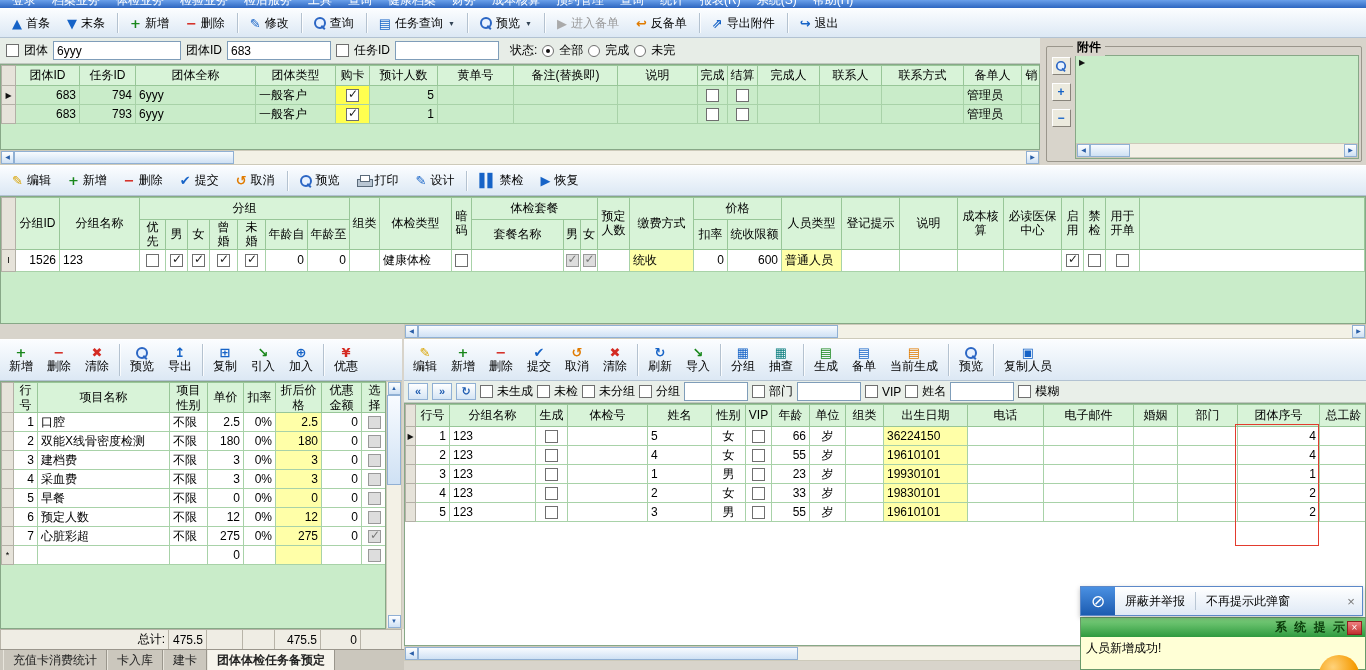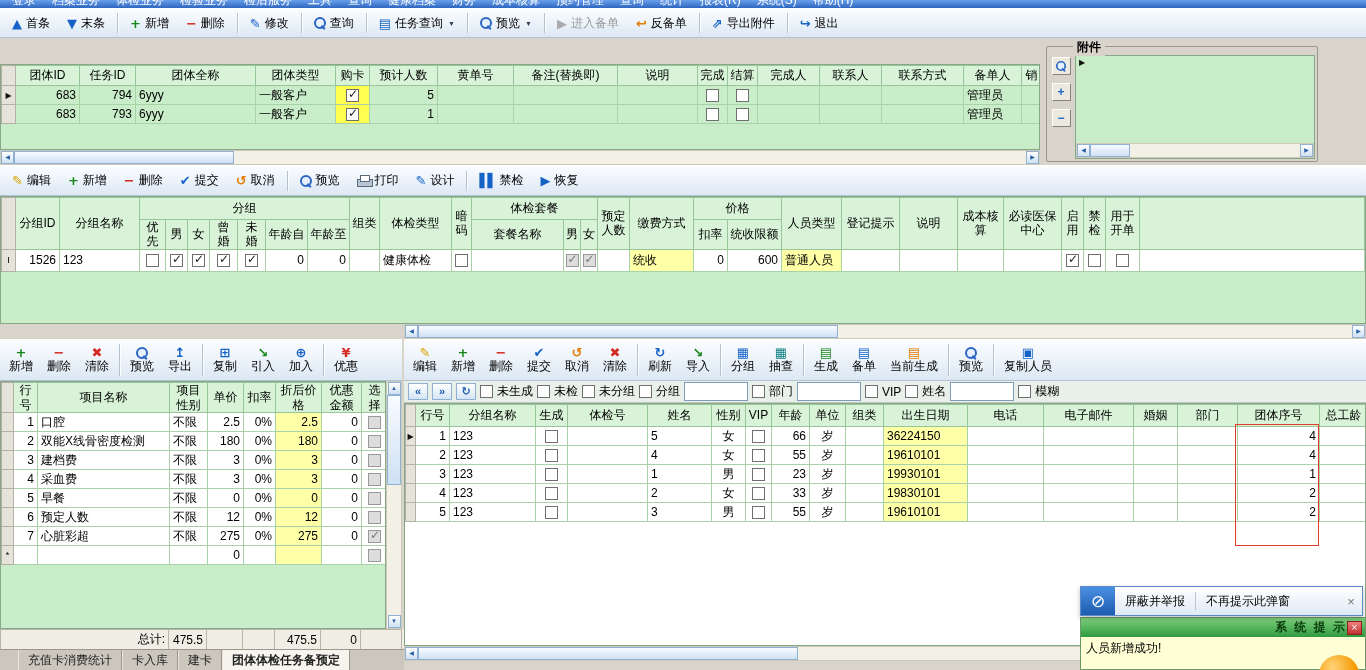--- a/index.html
+++ b/index.html
@@ -60,40 +60,40 @@
 .hscroll{position:absolute;height:15px;background:#f3f1e6;border:1px solid #cdcaba;display:flex;align-items:center}
 .hscroll.inline{position:static;width:auto;flex:none}
 .vscroll{position:absolute;width:16px;background:#f3f1e6;border:1px solid #cdcaba;display:flex;flex-direction:column;align-items:center}
 .sbtn{flex:none;width:13px;height:13px;background:linear-gradient(#fff,#cfe1f4);border:1px solid #90b0d4;color:#2a5fa8;font-size:6px;line-height:11px;text-align:center}
 .strack{flex:1;position:relative;align-self:stretch}
 .sthumb{position:absolute;background:linear-gradient(#f8fbff,#cfe1f4);border:1px solid #90b0d4}
 .hscroll .sthumb{top:0;height:13px}
 .vscroll .sthumb{left:0;width:14px}
 
 .attach-zone{left:1040px;top:38px;width:326px;height:127px;background:#d8d4cb}
-.attach{position:absolute;left:6px;top:8px;width:272px;height:116px;border:1px solid #9a968c;border-radius:2px}
+.attach{position:absolute;left:6px;top:8px;width:316px;height:116px;border:1px solid #9a968c;border-radius:2px}
 .attach-legend{position:absolute;left:26px;top:-8px;background:#d8d4cb;padding:0 4px;font-weight:bold}
 .attach-inner{display:flex;height:100%;padding:8px 2px 2px 2px;gap:2px}
 .attach-btns{width:24px;display:flex;flex-direction:column;align-items:center;gap:8px;padding-top:2px}
 .mini{width:19px;height:18px;background:#eceade;border:1px solid;border-color:#fff #87837a #87837a #fff;display:flex;align-items:center;justify-content:center;font-size:12px;font-weight:bold}
 .attach-grid{flex:1;display:flex;flex-direction:column;border:1px solid #87a887;background:#c9ecc9;overflow:hidden}
 .attach-cols{display:flex;background:#d8f3d8;flex:none}
 .attach-col{border:1px solid #98c698;border-left:none;padding:1px 2px;text-align:center;overflow:hidden;white-space:nowrap}
 .attach-col:first-child{border-left:none}
 .attach-body{flex:1;position:relative}
 .attach-body::before{content:"\25B6";position:absolute;left:3px;top:2px;font-size:8px;color:#111}
 
 .panel{position:absolute;background:#d8d4cb}
 .left-panel{left:0;top:339px;width:402px;height:331px}
 .right-panel{left:404px;top:339px;width:962px;height:331px}
 .pfilter{position:absolute;left:0;top:42px;width:962px;height:22px;display:flex;align-items:center;gap:4px;padding:0 4px;background:#e9efe9;border-bottom:1px solid #c0c8c0}
 .navbtn{width:20px;height:17px;background:linear-gradient(#fff,#d5e5f5);border:1px solid #90b0d4;color:#1d5bb0;font-weight:bold;font-size:11px;line-height:14px;text-align:center;flex:none}
 .total-row{position:absolute;left:0;top:290px;width:408px;height:20px;background:#efede4}
 .total-row td{background:#efede4!important;border-color:#b8b4a8!important}
-.tabs{position:absolute;left:0;top:310px;width:485px;height:21px;display:flex;align-items:stretch;background:#cbc7bd;border-top:1px solid #9a968c;padding-left:18px}
+.tabs{position:absolute;left:0;top:310px;width:485px;height:21px;display:flex;align-items:stretch;background:#cbc7bd;border-top:1px solid #9a968c;padding-left:3px}
 .tab{display:flex;align-items:center;padding:0 9px;border-right:1px solid #9a968c;border-left:1px solid #e8e5dc;color:#222;white-space:nowrap}
 .tab.active{background:#f6f4ec;font-weight:bold}
 .redbox{position:absolute;left:831px;top:85px;width:84px;height:122px;border:1px solid #e23b2e;z-index:10;pointer-events:none}
 
 .blocker{left:1080px;top:586px;width:283px;height:30px;display:flex;align-items:stretch;border:1px solid #5c88c8;background:linear-gradient(#fff,#dfe9f5);box-shadow:0 2px 5px rgba(0,0,0,.25);z-index:60}
 .blocker-icon{width:34px;background:linear-gradient(#4a90e2,#1c5bb0);color:#fff;font-size:17px;display:flex;align-items:center;justify-content:center;flex:none}
 .blocker-txt{display:flex;align-items:center;padding:0 10px;white-space:nowrap}
 .blocker-sep{width:1px;background:#b9c6d3;margin:5px 0}
 .blocker-close{width:22px;display:flex;align-items:center;justify-content:center;color:#777;font-size:13px;margin-left:auto}
 .systip{left:1080px;top:617px;width:286px;height:53px;border:1px solid #6a9a6a;z-index:55;background:#ffffd6}
@@ -184,20 +184,37 @@
         <span class="ic c-blue">⇗</span>
         <span>导出附件</span>
       </div>
  <div class="tsep"></div>
  <div class="tbtn">
         <span class="ic c-blue">↪</span>
         <span>退出</span>
       </div>
 </div>
 
+<div class="abs filterbar">
+ <span class="cb"></span>
+ <span class="lbl">团体</span>
+ <input class="ti" style="width: 128px;" value="6yyy">
+ <span class="lbl">团体ID</span>
+ <input class="ti" style="width: 104px;" value="683">
+ <span class="cb"></span>
+ <span class="lbl">任务ID</span>
+ <input class="ti" style="width: 104px;" value="">
+ <span class="lbl" style="margin-left:6px">状态:</span>
+ <span class="radio sel"></span>
+ <span class="lbl">全部</span>
+ <span class="radio"></span>
+ <span class="lbl">完成</span>
+ <span class="radio"></span>
+ <span class="lbl">未完</span>
+</div>
 
 <div class="gridwrap" style="left:0;top:64px;width:1040px;height:86px">
 <table class="grid" style="width:1038px">
 <colgroup>
           <col style="width:14px">
           <col style="width:64px">
           <col style="width:56px">
           <col style="width:120px">
           <col style="width:80px">
           <col style="width:34px">

